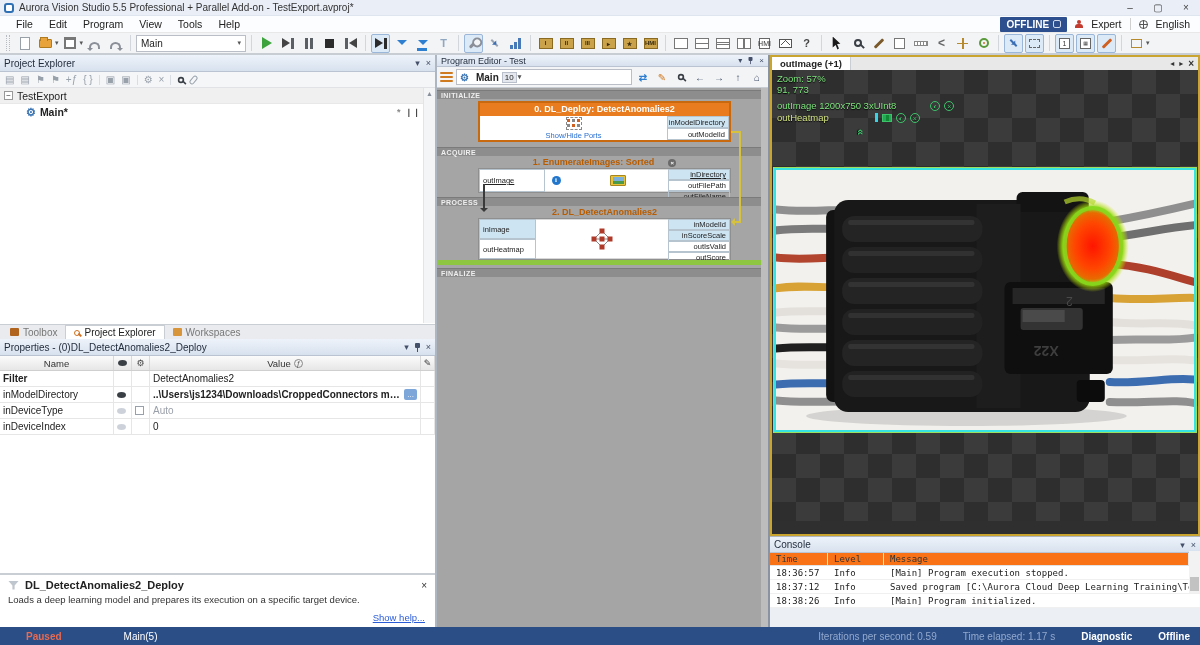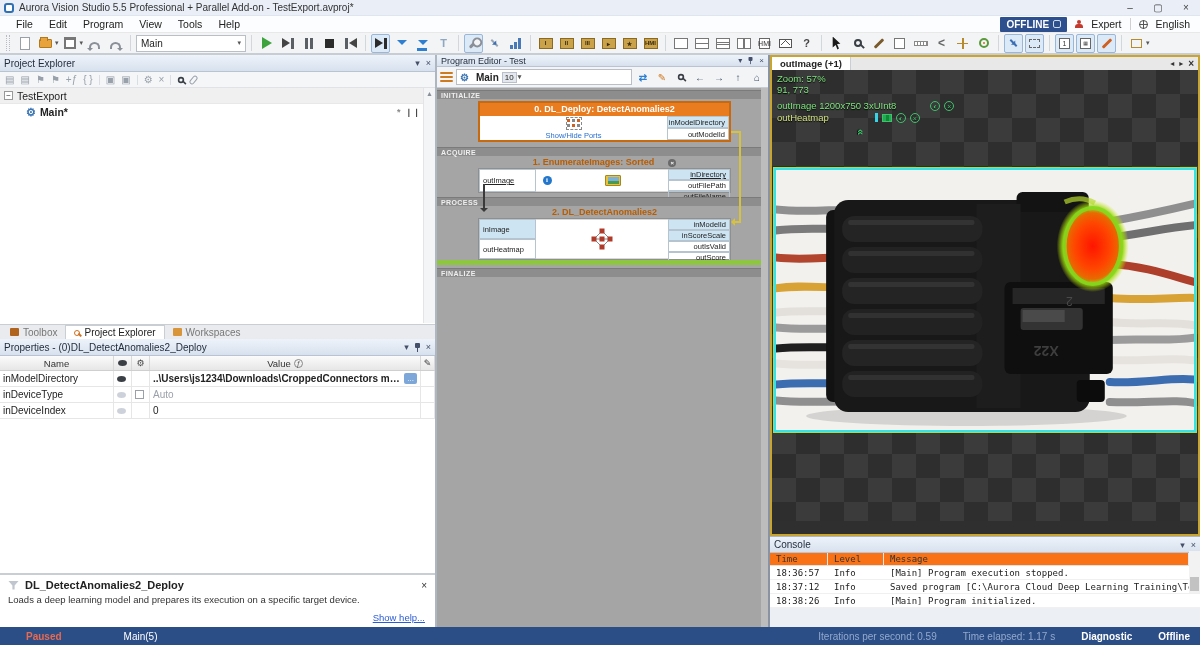--- a/index.html
+++ b/index.html
@@ -488,20 +488,27 @@
           </div>
         <div>
             <span>Value</span>
             <span class="fx-ico">ƒ</span>
           </div>
         <div>
             <span class="pen-dark">✎</span>
           </div>
       </div>
       <div class="prop-grid prop-row">
+        <div style="font-weight:bold;">Filter</div>
+        <div></div>
+          <div></div>
+        <div>DetectAnomalies2</div>
+        <div></div>
+      </div>
+      <div class="prop-grid prop-row">
         <div>inModelDirectory</div>
         <div>
             <span class="eye"></span>
           </div>
         <div></div>
         <div>
           <span class="val-bold" style="overflow:hidden;text-overflow:ellipsis;">..\Users\js1234\Downloads\CroppedConnectors model\CroppedConnectors model</span>
           <span class="browse-btn">...</span>
         </div>
         <div></div>
@@ -595,21 +602,21 @@
       </div>
 
       <div class="section-bar" style="top:59px;">ACQUIRE</div>
 
       <div class="blk" style="top:69px;">
         <div class="blk-title-txt">
           <span>1. EnumerateImages: Sorted</span>
           <span class="variant-ico">×</span>
         </div>
         <div class="blk-body" style="height:25px;">
-          <div class="ports-col" style="width:57px;">
+          <div class="ports-col" style="width:66px;">
             <span class="port u">outImage</span>
           </div>
           <div style="width:22px;display:flex;align-items:center;justify-content:center;border-top:1px solid #d8d8d8;border-bottom:1px solid #d8d8d8;">
             <span class="info-ico">i</span>
           </div>
           <div class="center-cell" style="border-top:1px solid #d8d8d8;border-bottom:1px solid #d8d8d8;">
             <span class="folder-img"></span>
           </div>
           <div class="ports-col" style="width:62px;">
             <span class="port in right u">inDirectory</span>

